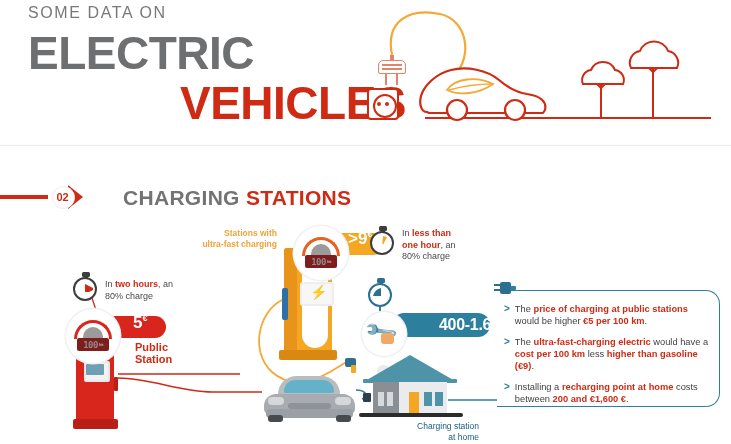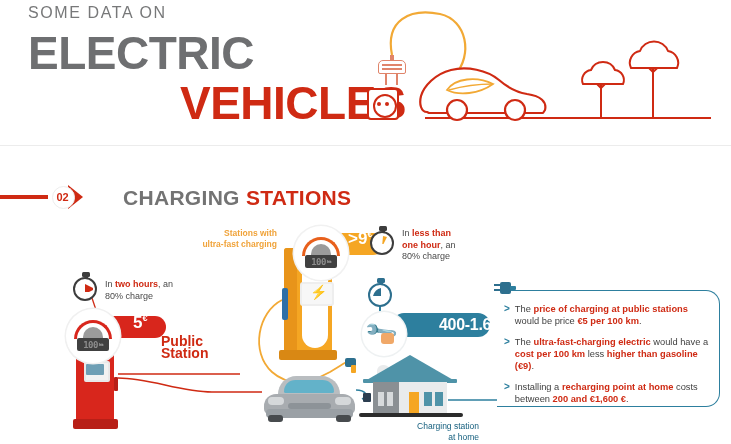--- a/index.html
+++ b/index.html
@@ -97,35 +97,35 @@
   .gauge-arc{
     position:absolute;left:8px;top:11px;width:38px;height:19px;
     border:3.5px solid #d8261c;border-bottom:none;
     border-top-left-radius:19px;border-top-right-radius:19px;box-sizing:border-box;
   }
   .gauge-knob{
     position:absolute;left:17px;top:18px;width:20px;height:11px;background:#9b9b9b;
     border-top-left-radius:10px;border-top-right-radius:10px;
   }
   .gauge-lcd{
-    position:absolute;left:11px;top:29px;width:32px;height:13px;background:#404040;border-radius:2px;
+    position:absolute;left:11px;top:29px;width:32px;height:13px;background:#7f1d1d;border-radius:2px;
     display:flex;align-items:center;justify-content:center;
     font-family:"DejaVu Sans Mono", monospace;font-size:9px;font-weight:bold;color:#8d8d8d;letter-spacing:-0.5px;
   }
   .gauge-lcd small{font-size:4px;margin-left:1px;color:#a8a8a8;}
   #price-red-pill{
     position:absolute;left:38px;top:-7px;width:55px;height:22px;background:#d8261c;
     border-top-right-radius:11px;border-bottom-right-radius:11px;
   }
   #price-red-txt{
     position:absolute;left:60px;top:-10px;font-size:17px;font-weight:bold;color:#ffffff;
   }
   #price-red-txt sup{font-size:9px;}
   #public-station-lbl{
-    position:absolute;left:62px;top:12px;font-size:14px;font-weight:bold;color:#cf2a13;line-height:12px;margin-left:26px;
+    position:absolute;left:62px;top:18px;font-size:11px;font-weight:bold;color:#cf2a13;line-height:12px;
   }
 
   
   #pump-orange{left:278px;top:248px;width:60px;height:115px;}
   #pump-orange .body{
     position:absolute;left:6px;top:0;width:48px;height:106px;background:#f5a623;border-radius:3px;
   }
   #pump-orange .body2{
     position:absolute;left:6px;top:0;width:13px;height:106px;background:#e8941a;border-radius:3px 0 0 3px;
   }
@@ -520,21 +520,21 @@
 <div class="abs" id="panel"></div>
 <div class="abs" id="panel-plug">
   <div class="p1"></div>
     <div class="p2"></div>
     <div class="head"></div>
     <div class="tip"></div>
 </div>
 <div class="abs" id="bullets">
     <div class="bullet">
       <span class="chev">&gt;</span>
-      <span class="btxt"><span>The </span><b>price of charging at public stations</b><span> would be price </span><b>€5 per 100 km</b><span>.</span></span>
+      <span class="btxt"><span>The </span><b>price of charging at public stations</b><span> would be higher </span><b>€5 per 100 km</b><span>.</span></span>
     </div>
     <div class="bullet">
       <span class="chev">&gt;</span>
       <span class="btxt"><span>The </span><b>ultra-fast-charging electric</b><span> would have a </span><b>cost per 100 km</b><span> less </span><b>higher than gasoline (€9)</b><span>.</span></span>
     </div>
     <div class="bullet">
       <span class="chev">&gt;</span>
       <span class="btxt"><span>Installing a </span><b>recharging point at home</b><span> costs between </span><b>200 and €1,600 €</b><span>.</span></span>
     </div>
   </div>

